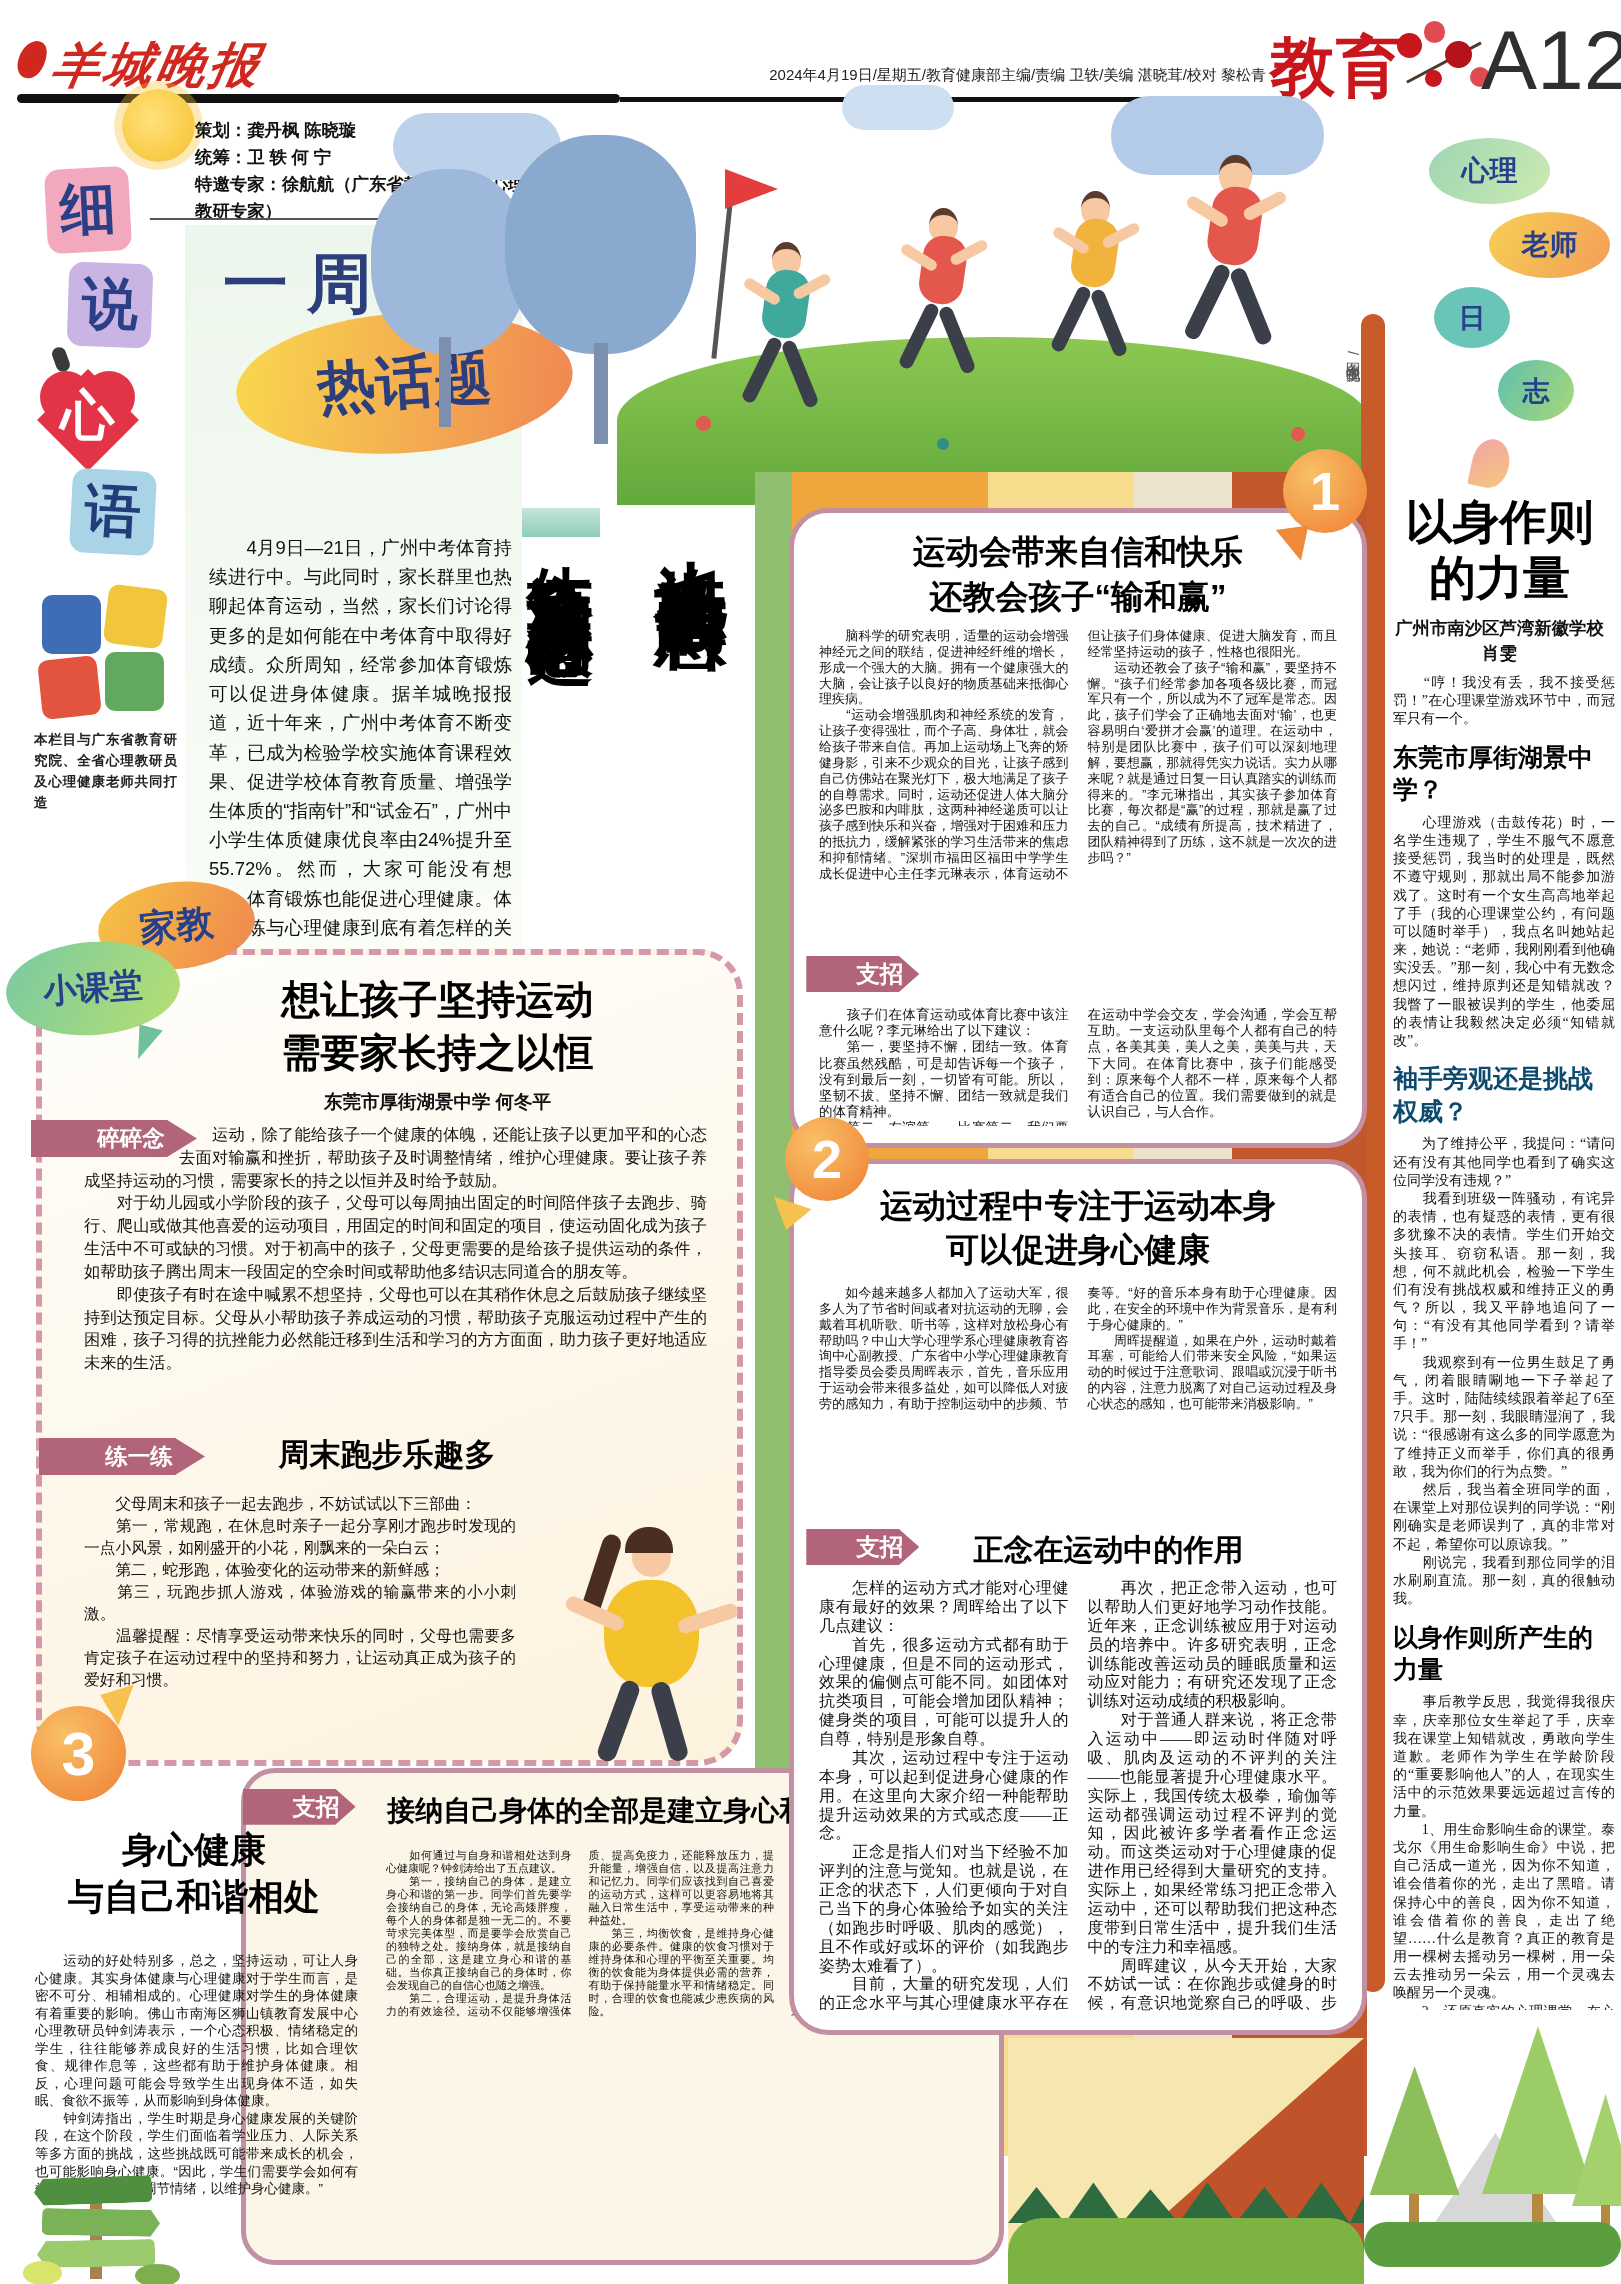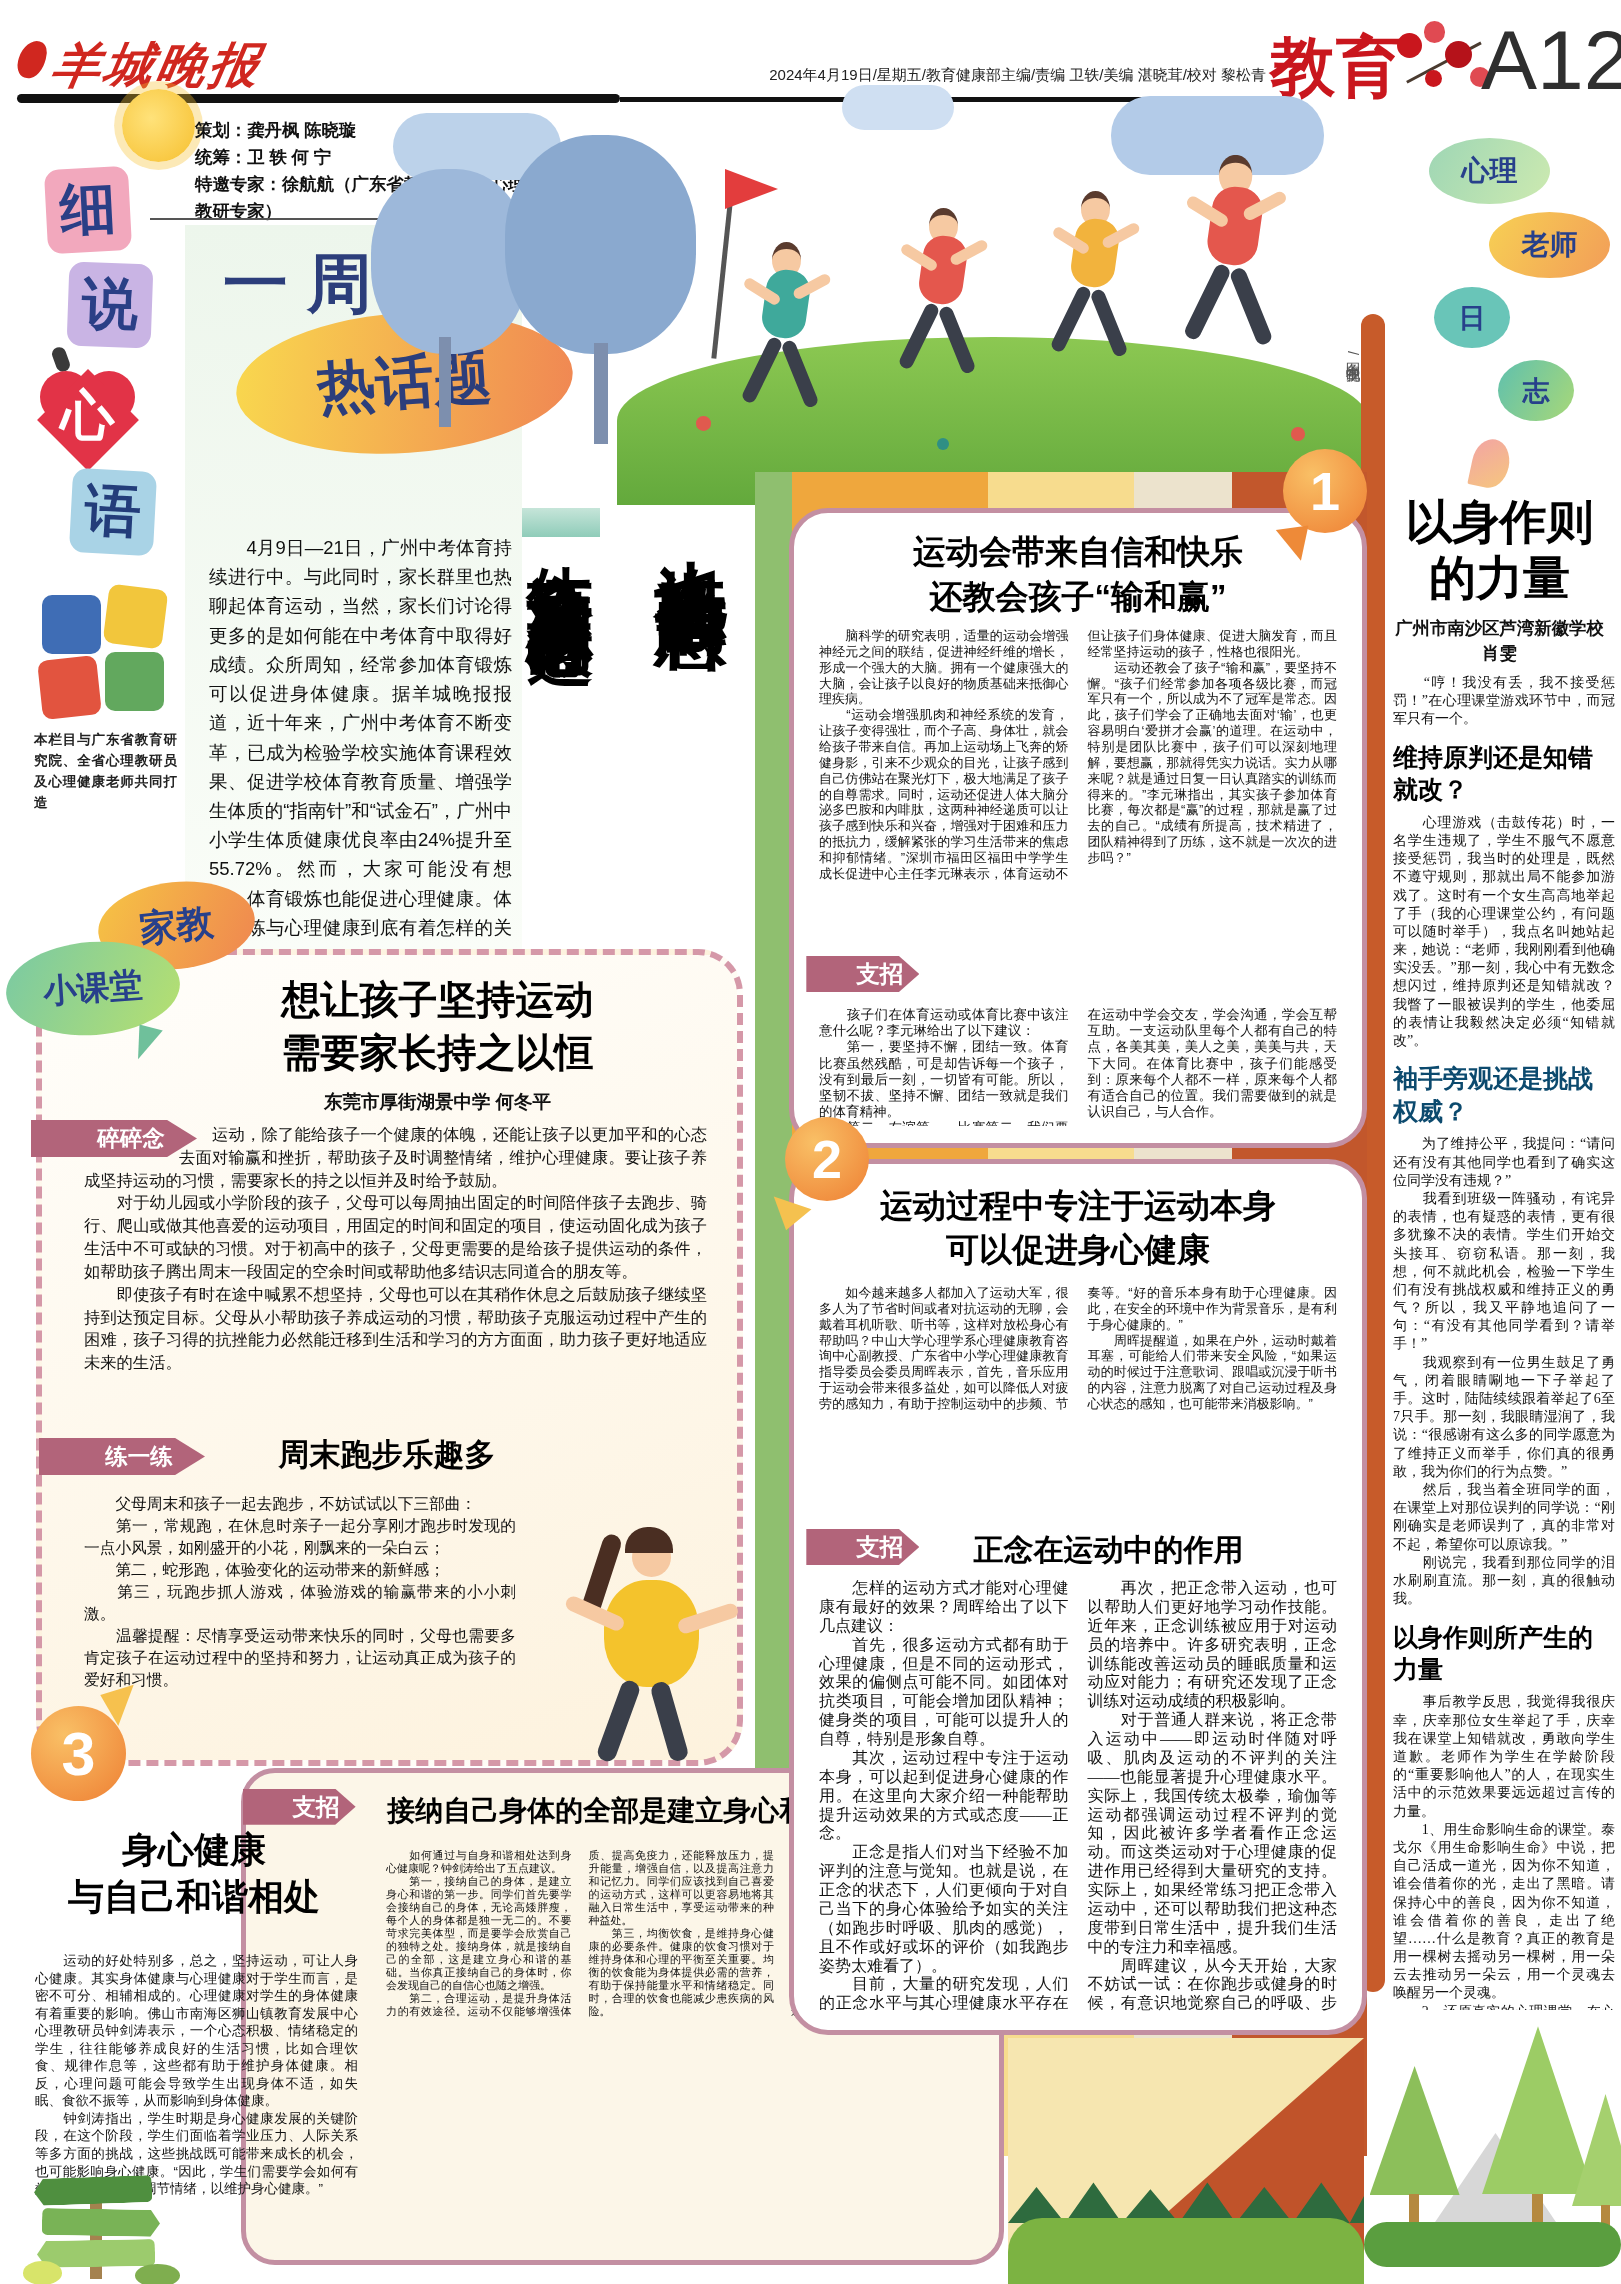--- a/index.html
+++ b/index.html
@@ -298,21 +298,21 @@
     </div>
   <div class="abs" style="left:1472px;top:439px;width:37px;height:49px;background:linear-gradient(140deg,#f2a4a4,#f6c77e);border-radius:50% 50% 50% 4%;transform:rotate(12deg);"></div>
 
   <div class="abs pre center" style="left:1380px;top:494px;width:239px;font-size:47px;font-weight:900;line-height:1.2;color:#000;">以身作则
 的力量</div>
   <div class="abs pre center" style="left:1380px;top:616px;width:239px;font-size:17.4px;font-weight:bold;line-height:1.45;color:#111;">广州市南沙区芦湾新徽学校
 肖雯</div>
 
   <div class="abs" style="left:1393px;top:674px;width:222px;height:1336px;overflow:hidden;">
     <div class="just pre serifed" style="font-size:14px;line-height:1.3;">　　“哼！我没有丢，我不接受惩罚！”在心理课堂游戏环节中，而冠军只有一个。</div>
-    <div style="font-size:25px;font-weight:900;line-height:1.3;margin:12.3px 0 7.9px;color:#000;">维持原判还是知错就改？</div>
+    <div style="font-size:25px;font-weight:900;line-height:1.3;margin:12.3px 0 7.9px;color:#000;">东莞市厚街湖景中学？</div>
     <div class="just pre serifed" style="font-size:14px;line-height:1.3;">　　心理游戏（击鼓传花）时，一名学生违规了，学生不服气不愿意接受惩罚，我当时的处理是，既然不遵守规则，那就出局不能参加游戏了。这时有一个女生高高地举起了手（我的心理课堂公约，有问题可以随时举手），我点名叫她站起来，她说：“老师，我刚刚看到他确实没丢。”那一刻，我心中有无数念想闪过，维持原判还是知错就改？我瞥了一眼被误判的学生，他委屈的表情让我毅然决定必须“知错就改”。</div>
     <div style="font-size:25px;font-weight:900;line-height:1.3;margin:12.3px 0 7.9px;color:#0c4a6e;">袖手旁观还是挑战权威？</div>
     <div class="just pre serifed" style="font-size:14px;line-height:1.3;">　　为了维持公平，我提问：“请问还有没有其他同学也看到了确实这位同学没有违规？”
 　　我看到班级一阵骚动，有诧异的表情，也有疑惑的表情，更有很多犹豫不决的表情。学生们开始交头接耳、窃窃私语。那一刻，我想，何不就此机会，检验一下学生们有没有挑战权威和维持正义的勇气？所以，我又平静地追问了一句：“有没有其他同学看到？请举手！”
 　　我观察到有一位男生鼓足了勇气，闭着眼睛唰地一下子举起了手。这时，陆陆续续跟着举起了6至7只手。那一刻，我眼睛湿润了，我说：“很感谢有这么多的同学愿意为了维持正义而举手，你们真的很勇敢，我为你们的行为点赞。”
 　　然后，我当着全班同学的面，在课堂上对那位误判的同学说：“刚刚确实是老师误判了，真的非常对不起，希望你可以原谅我。”
 　　刚说完，我看到那位同学的泪水刷刷直流。那一刻，真的很触动我。</div>
     <div style="font-size:25px;font-weight:900;line-height:1.3;margin:12.3px 0 7.9px;color:#000;">以身作则所产生的力量</div>
     <div class="just pre serifed" style="font-size:14px;line-height:1.3;">　　事后教学反思，我觉得我很庆幸，庆幸那位女生举起了手，庆幸我在课堂上知错就改，勇敢向学生道歉。老师作为学生在学龄阶段的“重要影响他人”的人，在现实生活中的示范效果要远远超过言传的力量。
 　　1、用生命影响生命的课堂。泰戈尔《用生命影响生命》中说，把自己活成一道光，因为你不知道，谁会借着你的光，走出了黑暗。请保持心中的善良，因为你不知道，谁会借着你的善良，走出了绝望……什么是教育？真正的教育是用一棵树去摇动另一棵树，用一朵云去推动另一朵云，用一个灵魂去唤醒另一个灵魂。

